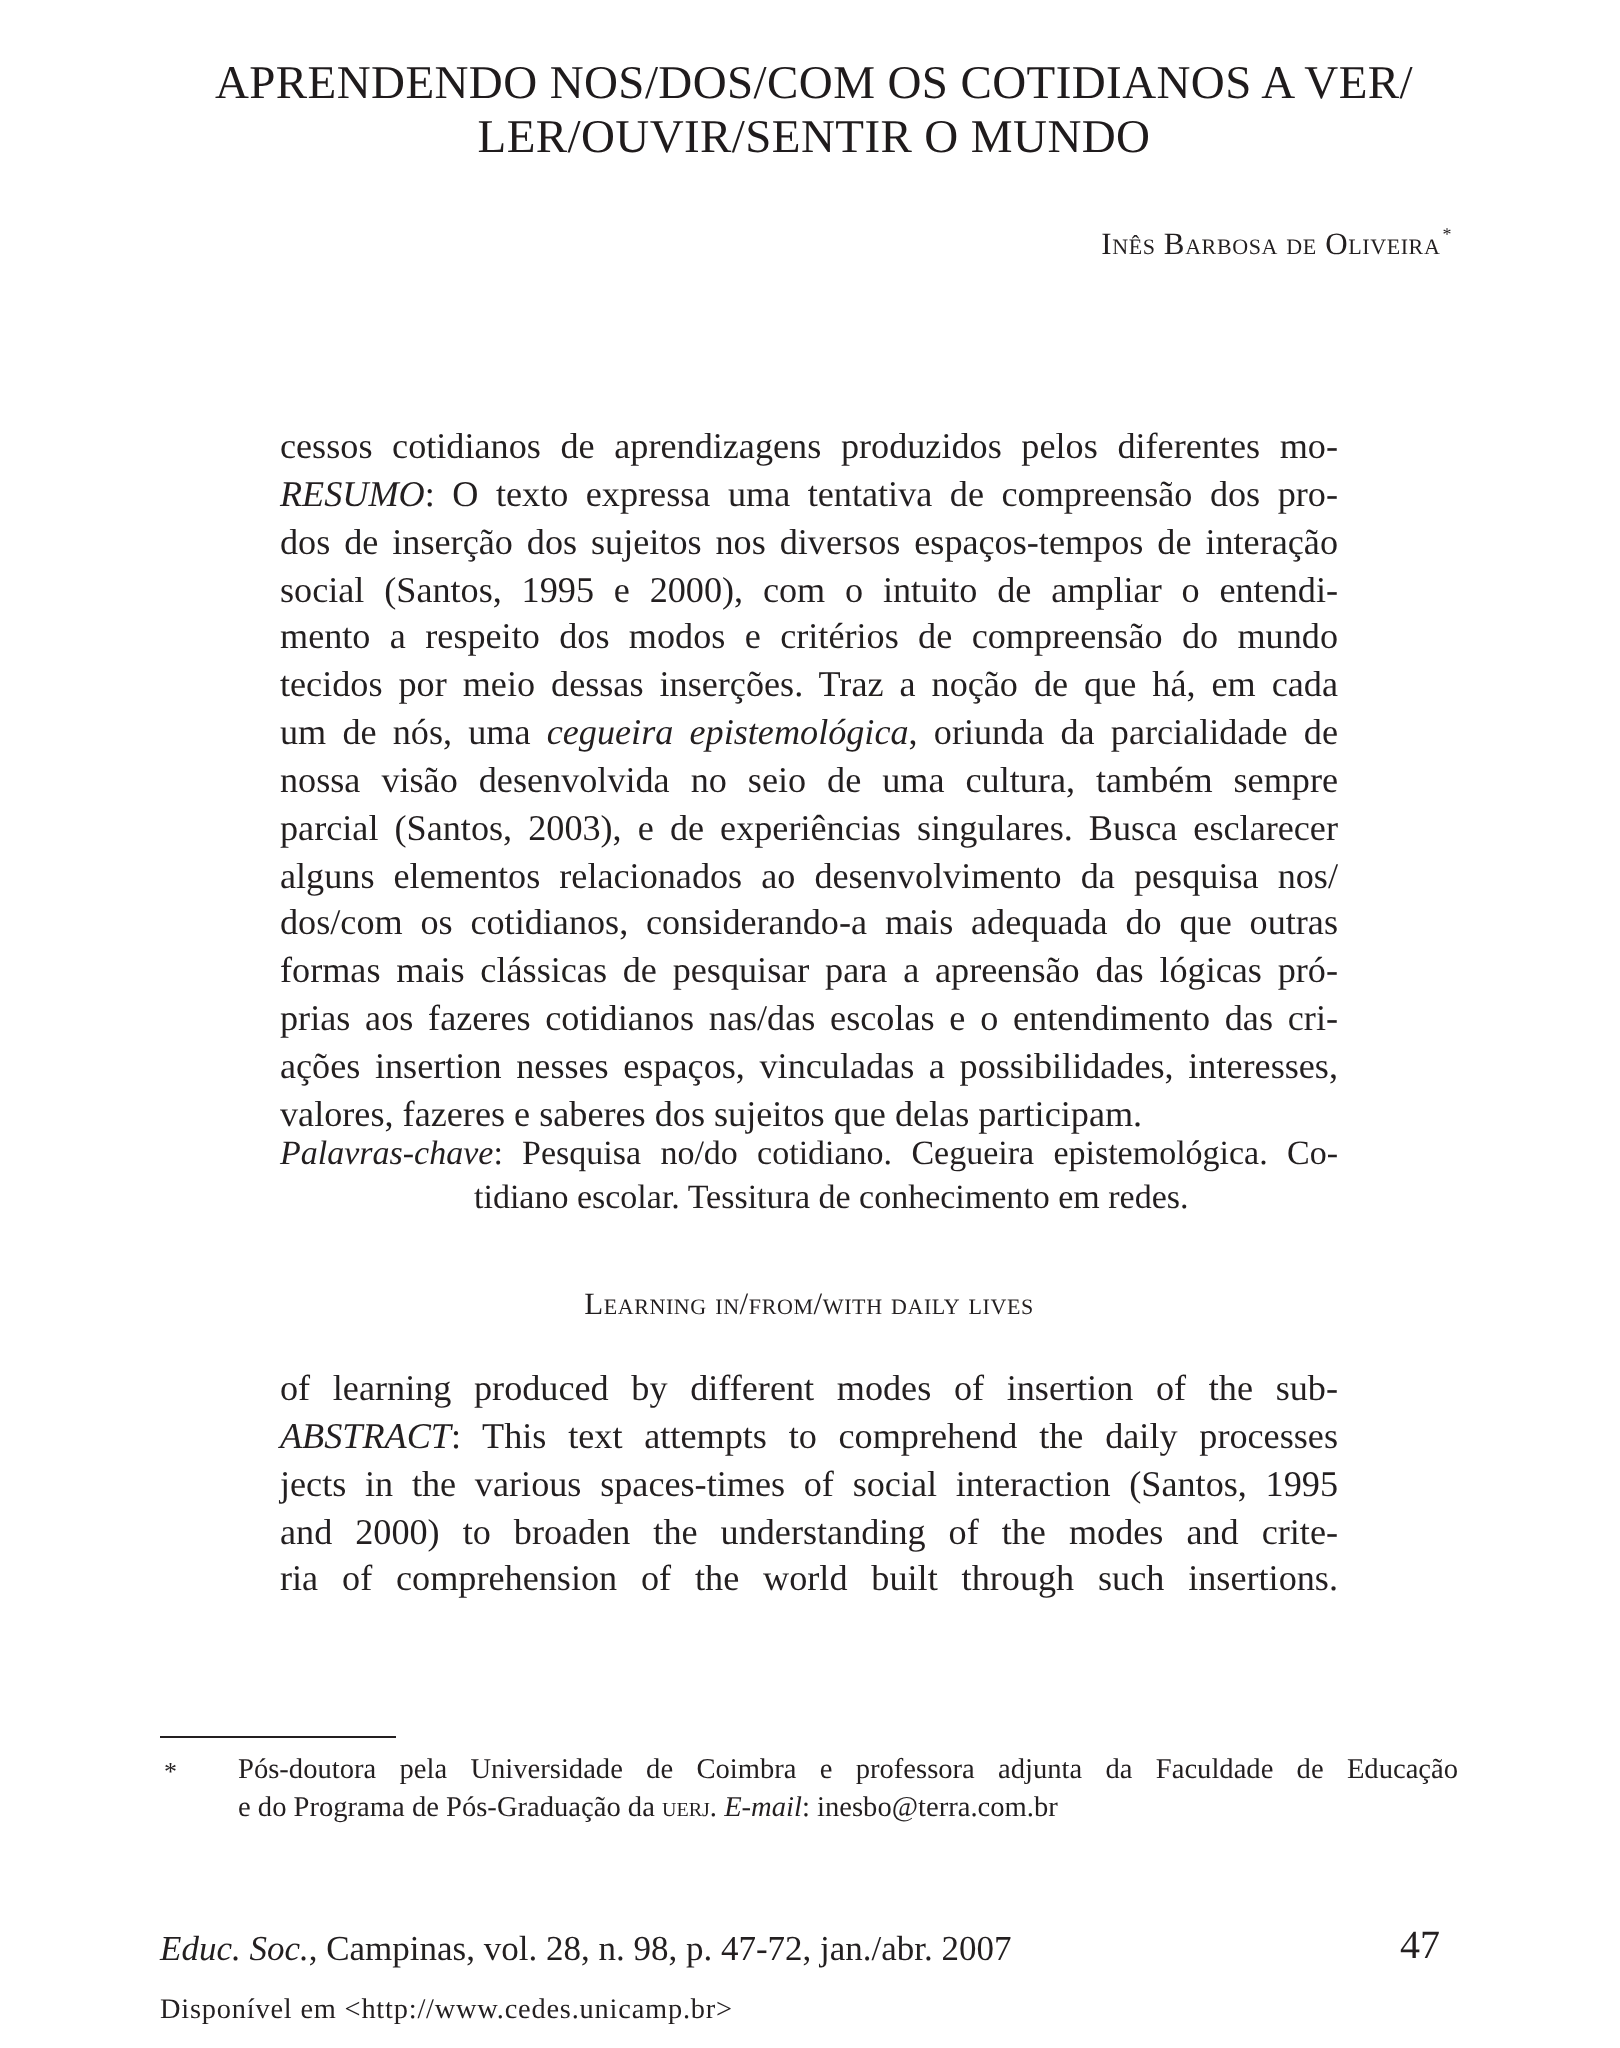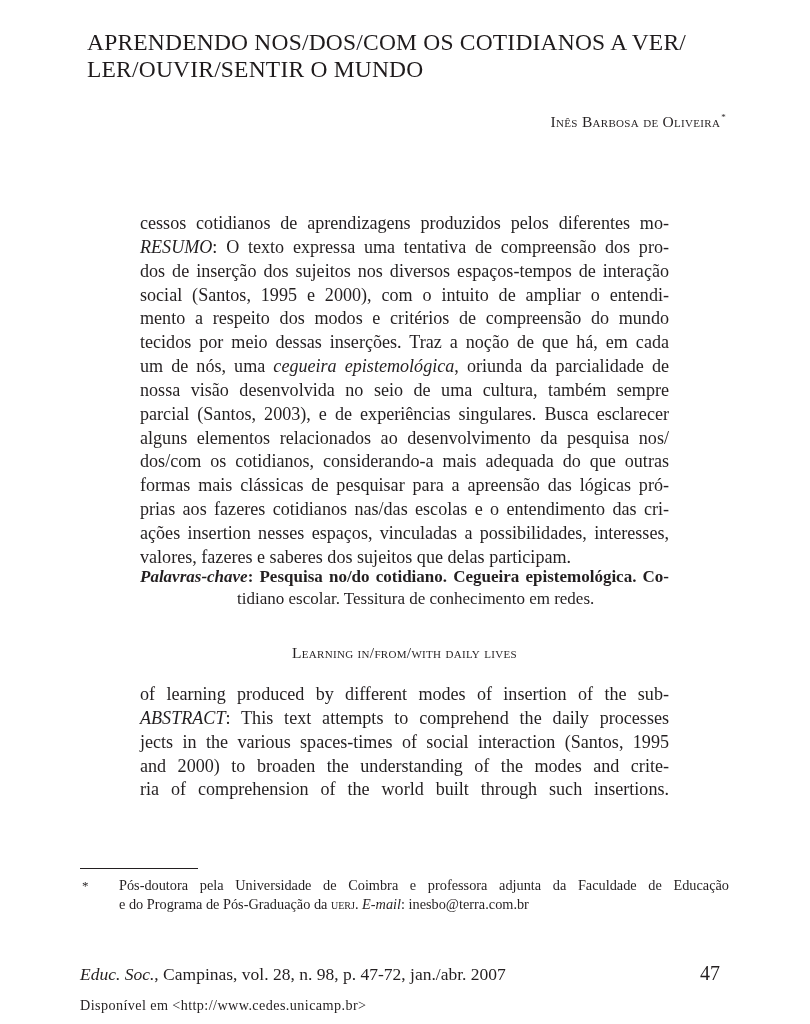--- a/index.html
+++ b/index.html
@@ -4,21 +4,21 @@
 <style>
   html, body { margin: 0; padding: 0; background: #ffffff; }
   body {
     width: 810px; height: 1024px; position: relative; overflow: hidden;
     font-family: "Liberation Serif", "DejaVu Serif", serif;
     color: #231f20;
   }
   .abs { position: absolute; }
   .title {
     right: 83px; top: 29px; width: 640px;
-    text-align: left;
+    text-align: center;
     font-size: 23.5px; line-height: 27px;
     letter-spacing: 0.2px;
     color: #1f1b1c;
   }
   .title .line { display: block; white-space: nowrap; }
   .author {
     right: 84px; top: 112px;
     font-size: 15.5px; letter-spacing: 0.3px;
     font-variant: small-caps;
     white-space: nowrap;
@@ -31,21 +31,21 @@
   .para {
     font-size: 18.1px; line-height: 23.85px;
     text-align: justify;
   }
   .para .line { display: block; white-space: nowrap; text-align: justify; text-align-last: justify; }
   .para .line.last { text-align-last: left; }
   .lbl { font-style: italic; }
   .it { font-style: italic; }
   .resumo { top: 212px; }
   .keywords { top: 566px; font-size: 17px; line-height: 22px; }
-  .keywords .row1 { display: block; white-space: nowrap; text-align-last: justify; text-align: justify; font-weight: bold; }
+  .keywords .row1 { display: block; white-space: nowrap; text-align-last: justify; text-align: justify; }
   .keywords .row2 { display: block; white-space: nowrap; padding-left: 97px; }
   .en-title {
     left: 140px; width: 529px; top: 644px;
     text-align: center;
     font-size: 15.5px; letter-spacing: 0.3px;
     font-variant: small-caps;
     white-space: nowrap;
   }
   .abstract { top: 683px; font-size: 18.1px; line-height: 23.85px; }
   .fn-rule {

